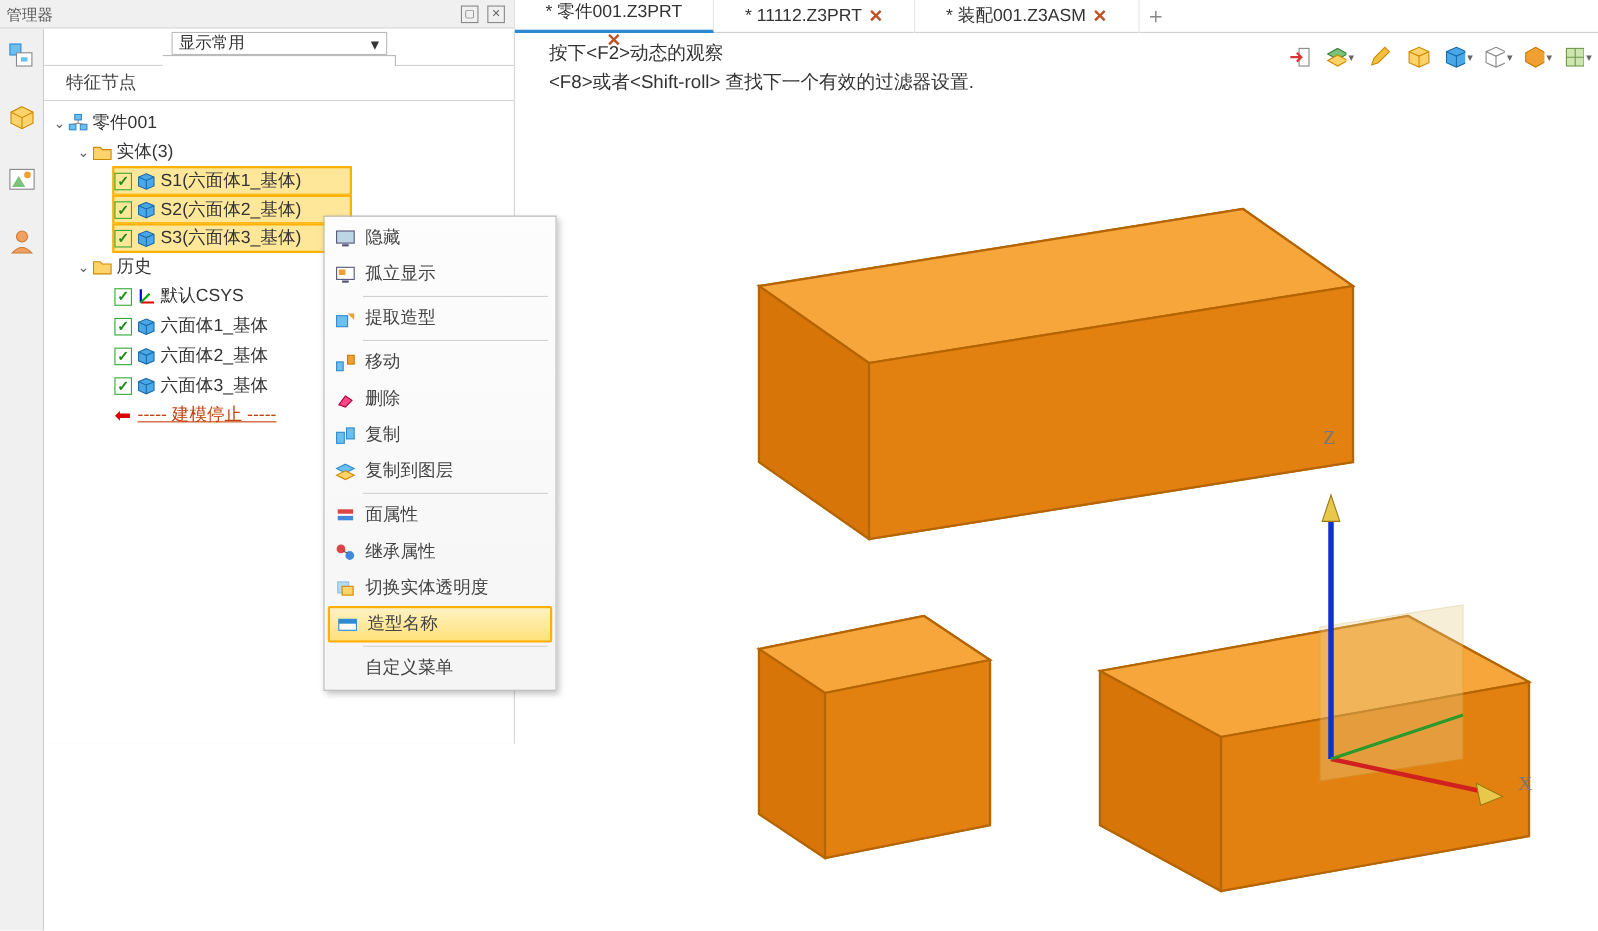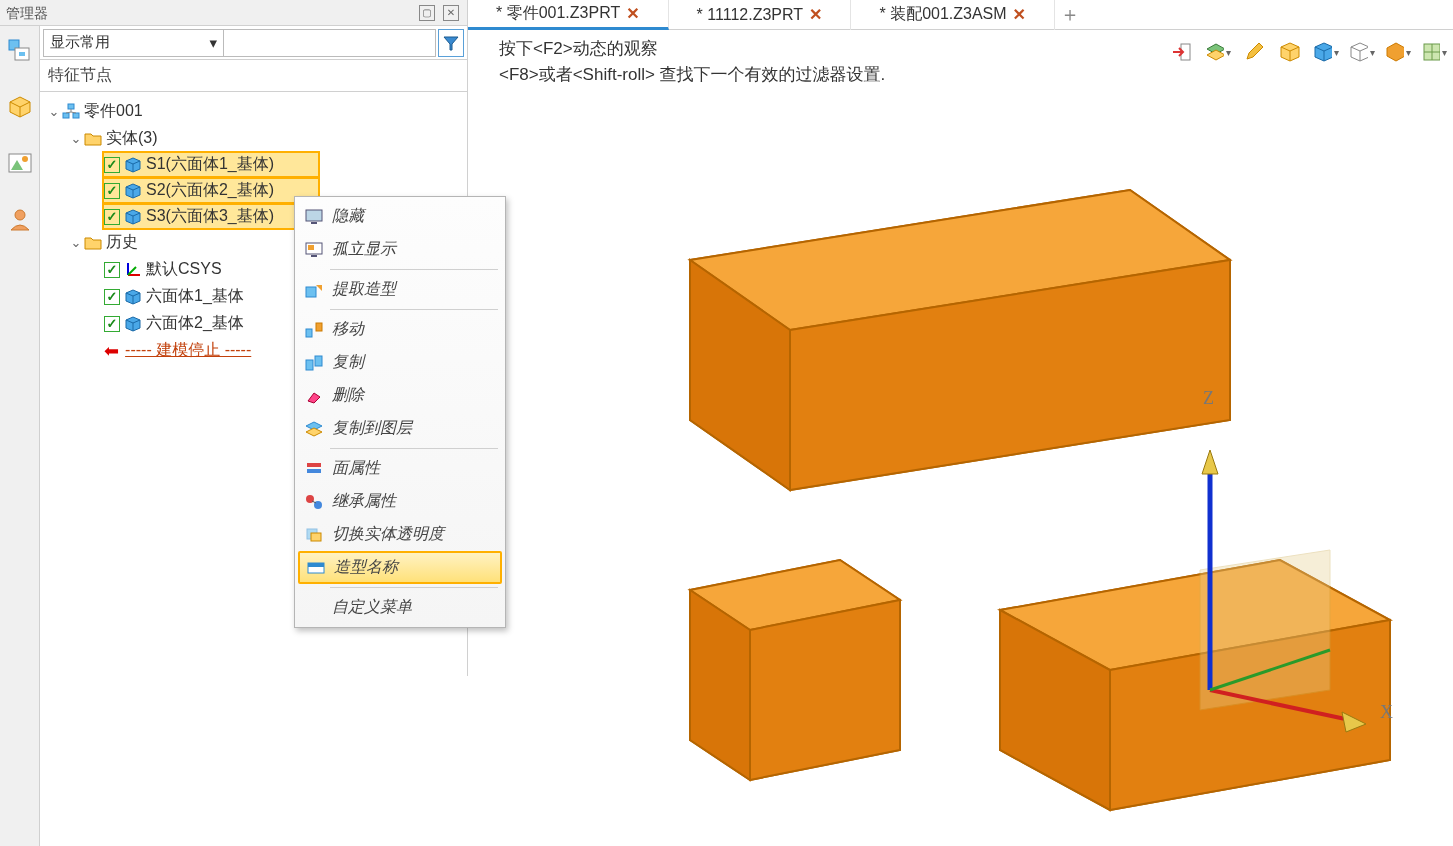--- a/index.html
+++ b/index.html
@@ -22,40 +22,40 @@
   .vtoolbar {
     position: absolute; left: 0; top: 26px; width: 40px; height: 820px;
     background: #f0f0f0; border-right: 1px solid #d0d0d0;
     display: flex; flex-direction: column; align-items: center; gap: 26px; padding-top: 10px;
   }
   .vtbtn { width: 30px; height: 30px; display:flex; align-items:center; justify-content:center; }
 
   .filter-row {
     position: absolute; left: 40px; top: 26px; right: 0; height: 34px;
     background: #fff; border-bottom: 1px solid #d0d0d0;
-    display: flex; align-items: center; padding: 3px;
+    display: flex; align-items: center; padding: 3px; flex-direction: column;
   }
   .filter-select {
     width: 196px; height: 28px; border: 1px solid #bbb; background: #fff;
     display: flex; align-items: center; justify-content: space-between;
     padding: 0 6px; font-size: 15px; color: #333; cursor: pointer;
   }
   .filter-input {
     flex: 1; height: 28px; border: 1px solid #bbb; border-left: none;
     background: #fff; padding: 0 6px; font-size: 15px;
   }
   .filter-funnel {
     width: 28px; height: 28px; border: 1px solid #5aa0d8; margin-left: 2px;
     display:flex; align-items:center; justify-content:center; cursor:pointer;
   }
 
   .section-header {
     position: absolute; left: 40px; top: 60px; right: 0; height: 32px;
     background: #fff; border-bottom: 1px solid #d0d0d0;
-    display: flex; align-items: center; padding-left: 8px;
+    display: flex; align-items: center; padding-left: 20px;
     font-size: 16px; color: #444;
   }
 
   .tree {
     position: absolute; left: 40px; top: 92px; right: 0; bottom: 0;
     background: #fff; overflow: visible; font-size: 16px; color: #333;
     padding-top: 6px;
   }
   .tree-row {
     display: flex; align-items: center; height: 27px; white-space: nowrap;
@@ -78,41 +78,41 @@
 
   
   .ctx {
     position: absolute; left: 294px; top: 196px; width: 212px;
     background: linear-gradient(#fdfdfd,#f5f5f5);
     border: 1px solid #b5b5b5; box-shadow: 2px 3px 6px rgba(0,0,0,.25);
     padding: 3px 3px; z-index: 50;
   }
   .ctx-row {
     height: 33px; display: flex; align-items: center;
-    padding-left: 4px; font-size: 16px; color: #444; cursor: pointer; font-style: italic;
+    padding-left: 4px; font-size: 16px; color: #444; cursor: pointer;
   }
   .ctx-row.hl {
     background: linear-gradient(#fff2c2,#ffe17a);
     border: 2px solid #ffb000; border-radius: 2px; height: 33px;
   }
   .ctx-ico { width: 24px; height: 22px; display:flex; align-items:center; justify-content:center; margin-right:6px;}
   .ctx-sep { height: 1px; background:#d0d0d0; margin: 3px 4px 3px 32px; }
 
   
   .tabs {
     position: absolute; left: 468px; top: 0; right: 0; height: 30px;
     display: flex; align-items: center; border-bottom: 1px solid #d0d0d0;
     font-size: 16px; color: #333; background:#fff;
   }
   .tab {
     display: flex; align-items: center; gap: 6px;
     padding: 0 28px 0 28px; height: 30px; border-right: 1px solid #e4e4e4;
     cursor: pointer;
   }
-  .tab.active { border-bottom: 3px solid #2e8ad0; height:30px; }
+  .tab.active { border-bottom: 3px solid #2e8ad0; height:30px;flex-direction:column; }
   .tab-close { color:#c05020; font-weight:bold; cursor:pointer; }
   .tab-add { width:30px; text-align:center; color:#888; font-size:20px; cursor:pointer;}
 
   .hint {
     position: absolute; left: 499px; top: 36px; font-size: 17px; color: #333;
     line-height: 26px;
   }
 
   .right-toolbar {
     position: absolute; right: 6px; top: 36px; height: 32px;
@@ -276,20 +276,30 @@
     <div class="tree-row">
       <span class="spacer" style="width:64px"></span>
       <span class="chk"></span>
       <svg class="cube-ico" viewBox="0 0 18 18">
           <polygon points="9,2 16,5 16,13 9,16 2,13 2,5" fill="#4aa8e8" stroke="#1a6aa8"></polygon>
           <polyline points="2,5 9,8 16,5" fill="none" stroke="#1a6aa8"></polyline>
           <line x1="9" y1="8" x2="9" y2="16" stroke="#1a6aa8"></line>
         </svg>
       <span class="tree-label">六面体2_基体</span>
     </div>
+    <div class="tree-row">
+      <span class="spacer" style="width:64px"></span>
+      <span class="chk"></span>
+      <svg class="cube-ico" viewBox="0 0 18 18">
+          <polygon points="9,2 16,5 16,13 9,16 2,13 2,5" fill="#4aa8e8" stroke="#1a6aa8"></polygon>
+          <polyline points="2,5 9,8 16,5" fill="none" stroke="#1a6aa8"></polyline>
+          <line x1="9" y1="8" x2="9" y2="16" stroke="#1a6aa8"></line>
+        </svg>
+      <span class="tree-label">六面体3_基体</span>
+    </div>
 
     <div class="tree-row">
       <span class="spacer" style="width:64px"></span>
       <span class="arrow-left">⬅</span>
       <span class="stop-text">----- 建模停止 -----</span>
     </div>
   </div>
 </div>
 
 <div class="ctx">
@@ -328,33 +338,33 @@
         <svg width="20" height="18">
           <rect x="2" y="8" width="6" height="8" fill="#6cc0f0" stroke="#2e8ad0"></rect>
           <rect x="12" y="2" width="6" height="8" fill="#f0a030" stroke="#cc7a00"></rect>
         </svg>
       </span>
     <span>移动</span>
   </div>
   <div class="ctx-row">
     <span class="ctx-ico">
         <svg width="20" height="18">
+          <polygon points="4,14 10,6 16,10 10,16" fill="#f48" stroke="#a03"></polygon>
+        </svg>
+      </span>
+    <span>删除</span>
+  </div>
+  <div class="ctx-row">
+    <span class="ctx-ico">
+        <svg width="20" height="18">
           <rect x="2" y="6" width="7" height="10" fill="#6cc0f0" stroke="#2e8ad0"></rect>
           <rect x="11" y="2" width="7" height="10" fill="#6cc0f0" stroke="#2e8ad0"></rect>
         </svg>
       </span>
     <span>复制</span>
-  </div>
-  <div class="ctx-row">
-    <span class="ctx-ico">
-        <svg width="20" height="18">
-          <polygon points="4,14 10,6 16,10 10,16" fill="#f48" stroke="#a03"></polygon>
-        </svg>
-      </span>
-    <span>删除</span>
   </div>
   <div class="ctx-row">
     <span class="ctx-ico">
         <svg width="20" height="18">
           <polygon points="10,2 18,6 10,10 2,6" fill="#6cc0f0" stroke="#2e8ad0"></polygon>
           <polygon points="10,8 18,12 10,16 2,12" fill="#ffd36b" stroke="#cc8a00"></polygon>
         </svg>
       </span>
     <span>复制到图层</span>
   </div>

